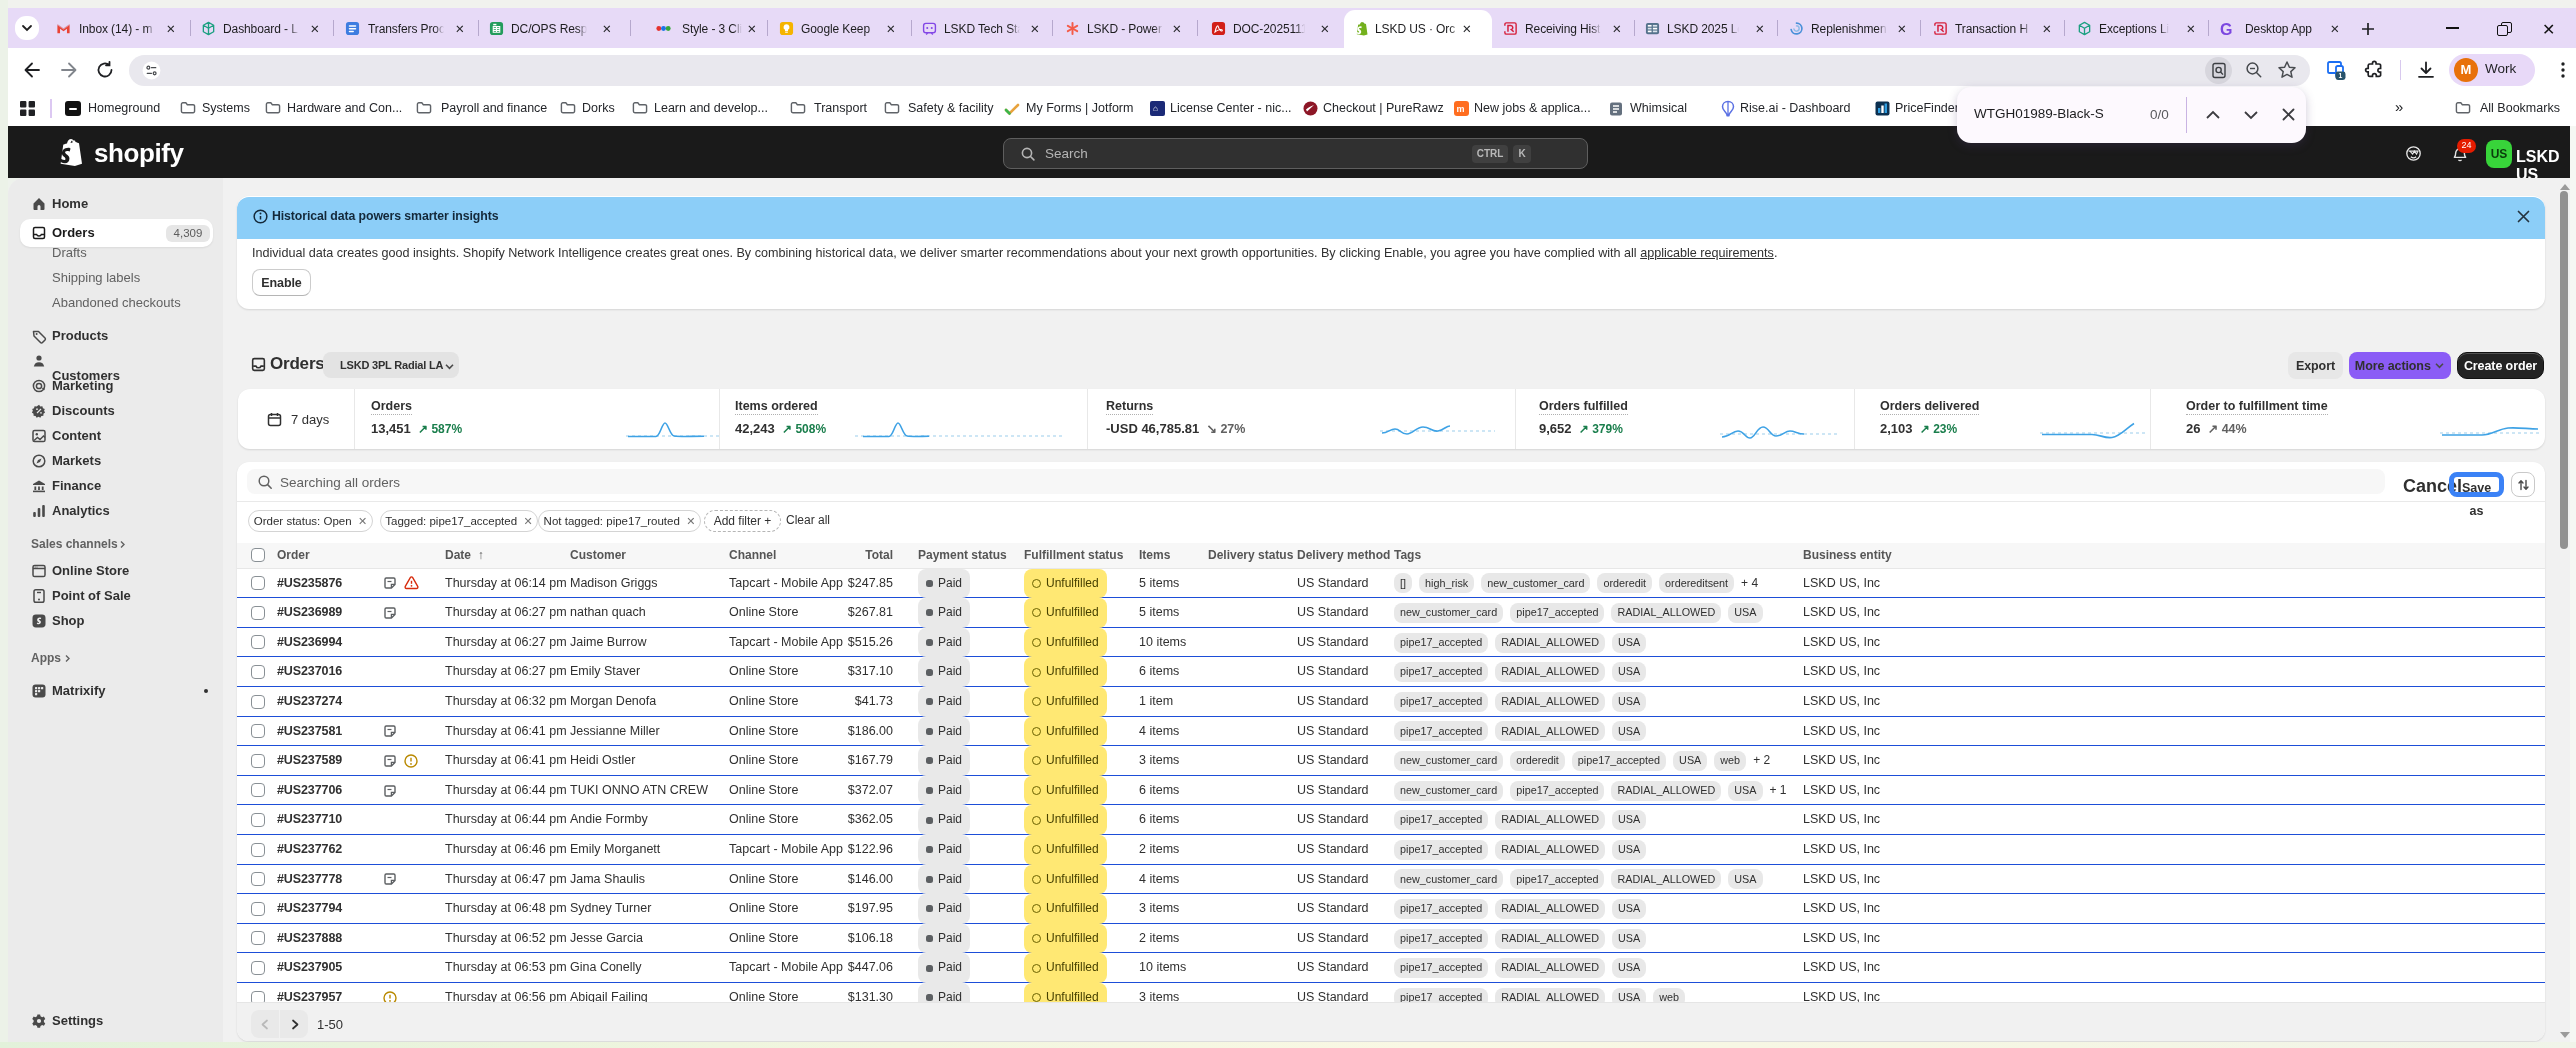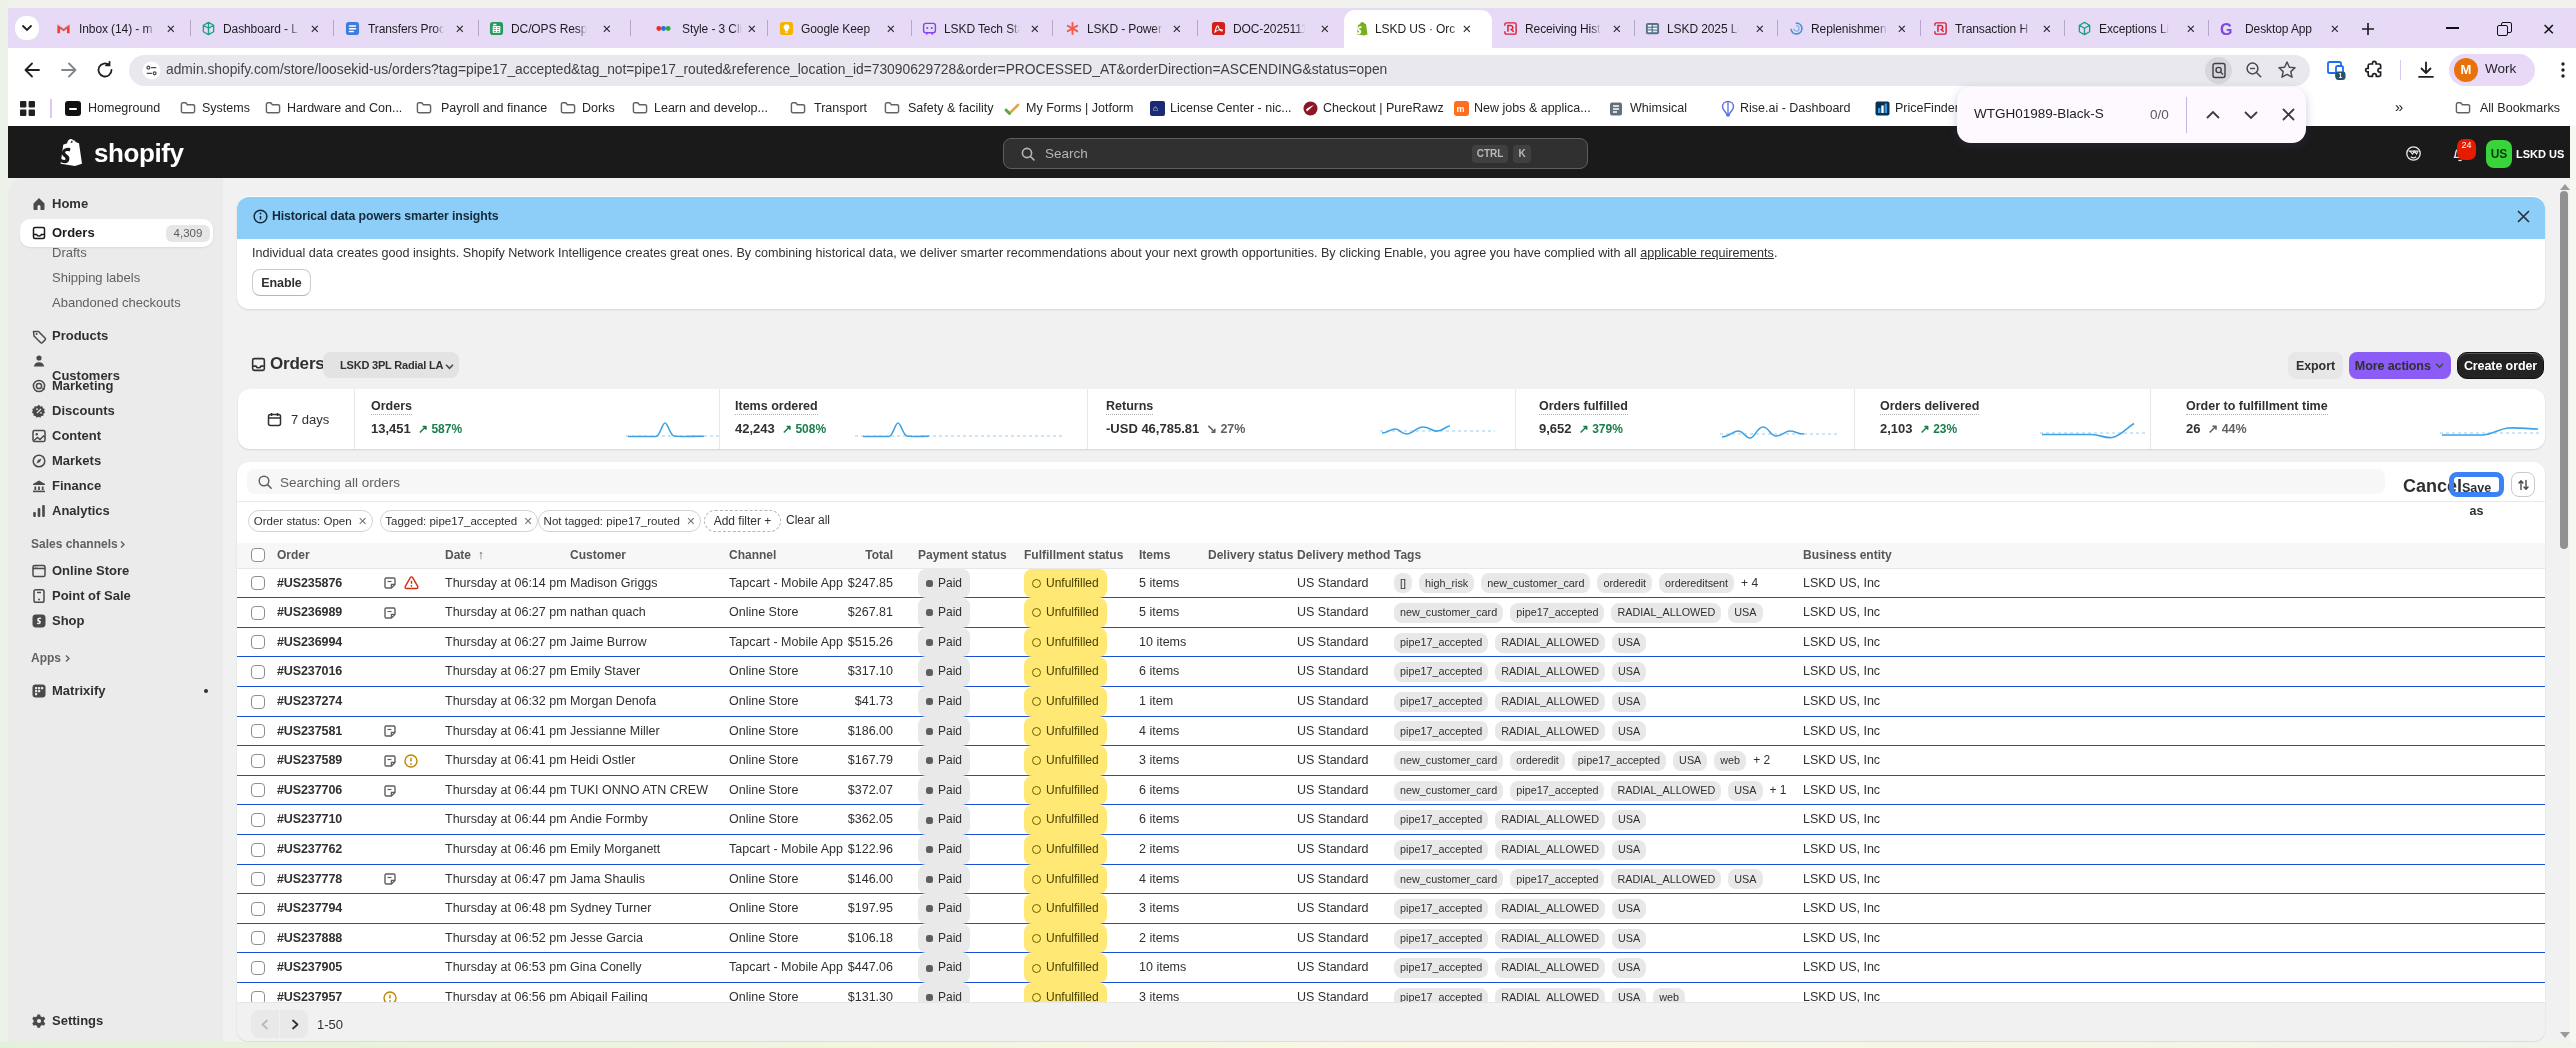--- a/index.html
+++ b/index.html
@@ -234,21 +234,20 @@
       <path d="M16.5 10a6.5 6.5 0 1 1-2.2-4.9M14.5 1.8v3.5H11" stroke="#1f2023" stroke-width="1.8" fill="none" stroke-linecap="round"></path>
     </svg>
 
   <div style="position:absolute;left:121px;top:7px;width:2181px;height:31px;background:#e9e8ee;border-radius:16px"></div>
   <svg style="position:absolute;left:134px;top:13px" width="19" height="19" viewBox="0 0 20 20">
       <circle cx="10" cy="10" r="9.4" fill="#fff"></circle>
       <circle cx="6.7" cy="7" r="1.5" fill="none" stroke="#494b4f" stroke-width="1.3"></circle>
       <path d="M10 7h4.5M5.5 13h4.5" stroke="#494b4f" stroke-width="1.3" stroke-linecap="round"></path>
       <circle cx="13.3" cy="13" r="1.5" fill="none" stroke="#494b4f" stroke-width="1.3"></circle>
     </svg>
-  <span class="nw" style="position:absolute;left:158px;top:14px;font-size:13.8px;color:#43464a;letter-spacing:0">admin.shopify.com<span style="color:#3e4043">/store/loosekid-us/orders?tag=pipe17_accepted&amp;tag_not=pipe17_routed&amp;reference_location_id=73090629728&amp;order=PROCESSED_AT&amp;orderDirection=ASCENDING&amp;status=open</span></span>
 
   <div style="position:absolute;left:2197px;top:9px;width:27px;height:27px;background:#d7d6dd;border-radius:14px"></div>
   <svg style="position:absolute;left:2203px;top:14px" width="16" height="17" viewBox="0 0 16 17">
       <rect x="2" y="1.5" width="12" height="14" rx="2" stroke="#3c3f43" stroke-width="1.4" fill="none"></rect>
       <circle cx="7.6" cy="8" r="2.6" stroke="#3c3f43" stroke-width="1.4" fill="none"></circle>
       <path d="M9.6 10l2.4 2.6" stroke="#3c3f43" stroke-width="1.4"></path>
     </svg>
   <svg style="position:absolute;left:2237px;top:13px" width="18" height="18" viewBox="0 0 18 18">
       <circle cx="7.5" cy="7.5" r="5.4" stroke="#46494d" stroke-width="1.5" fill="none"></circle>
       <path d="M11.7 11.7l4 4" stroke="#46494d" stroke-width="1.5" stroke-linecap="round"></path>
@@ -415,23 +414,23 @@
   <svg style="position:absolute;left:2398px;top:20px" width="15" height="15" viewBox="0 0 17 17">
       <circle cx="8.5" cy="8.5" r="7.6" stroke="#e9e9e9" stroke-width="1.5" fill="none"></circle>
       <path d="M3 5.8h11" stroke="#e9e9e9" stroke-width="1.4"></path>
       <path d="M4.5 5.8l3 3.4 2-3.4 2.5 3.4 1.5-3.4" stroke="#e9e9e9" stroke-width="1.3" fill="none"></path>
       <path d="M5.5 12.2a4.5 4.5 0 0 0 6 0" stroke="#e9e9e9" stroke-width="1.4" fill="none"></path>
     </svg>
   <svg style="position:absolute;left:2444px;top:21px" width="16" height="16" viewBox="0 0 17 17">
       <path d="M8.5 1.8a4.6 4.6 0 0 1 4.6 4.6c0 3.4 1.4 4.6 1.4 4.6H2.5s1.4-1.2 1.4-4.6A4.6 4.6 0 0 1 8.5 1.8z" stroke="#e3e3e3" stroke-width="1.5" fill="none" stroke-linejoin="round"></path>
       <path d="M7 13.5a1.6 1.6 0 0 0 3 0" stroke="#e3e3e3" stroke-width="1.4" fill="none"></path>
     </svg>
-  <div style="position:absolute;left:2449px;top:13px;width:19px;height:21px;background:#e51c00;border-radius:7px;color:#fff;font-size:9px;font-weight:400;text-align:center;line-height:13px">24</div>
+  <div style="position:absolute;left:2449px;top:13px;width:19px;height:14px;background:#e51c00;border-radius:7px;color:#fff;font-size:9px;font-weight:400;text-align:center;line-height:13px">24</div>
   <div style="position:absolute;left:2478px;top:14px;width:26px;height:28px;background:#38d43a;border-radius:8px;color:#0b3d0c;font-size:12px;font-weight:700;text-align:center;line-height:28px">US</div>
-  <span style="position:absolute;left:2508px;top:22px;font-size:11px;font-weight:700;color:#fff">LSKD US</span>
+  <span style="position:absolute;left:2508px;top:22px;font-size:16px;font-weight:700;color:#fff">LSKD US</span>
 </div>
 <div class="abs" id="page">
   <div id="sidebar"></div>
 
   <svg class="sic" style="left:23px;top:18px" viewBox="0 0 16 16">
       <path d="M2.5 7.5L8 2l5.5 5.5V13a1 1 0 0 1-1 1h-3v-3.6a1.5 1.5 0 0 0-3 0V14h-3a1 1 0 0 1-1-1z" fill="#4a4a4a"></path>
     </svg>
   <span class="si" style="left:44px;top:18px">Home</span>
   <div style="position:absolute;left:12px;top:41px;width:193px;height:28px;background:#fff;border-radius:10px;box-shadow:0 1px 2px rgba(0,0,0,.08)"></div>
   <svg class="sic" style="left:23px;top:47px" viewBox="0 0 16 16">

